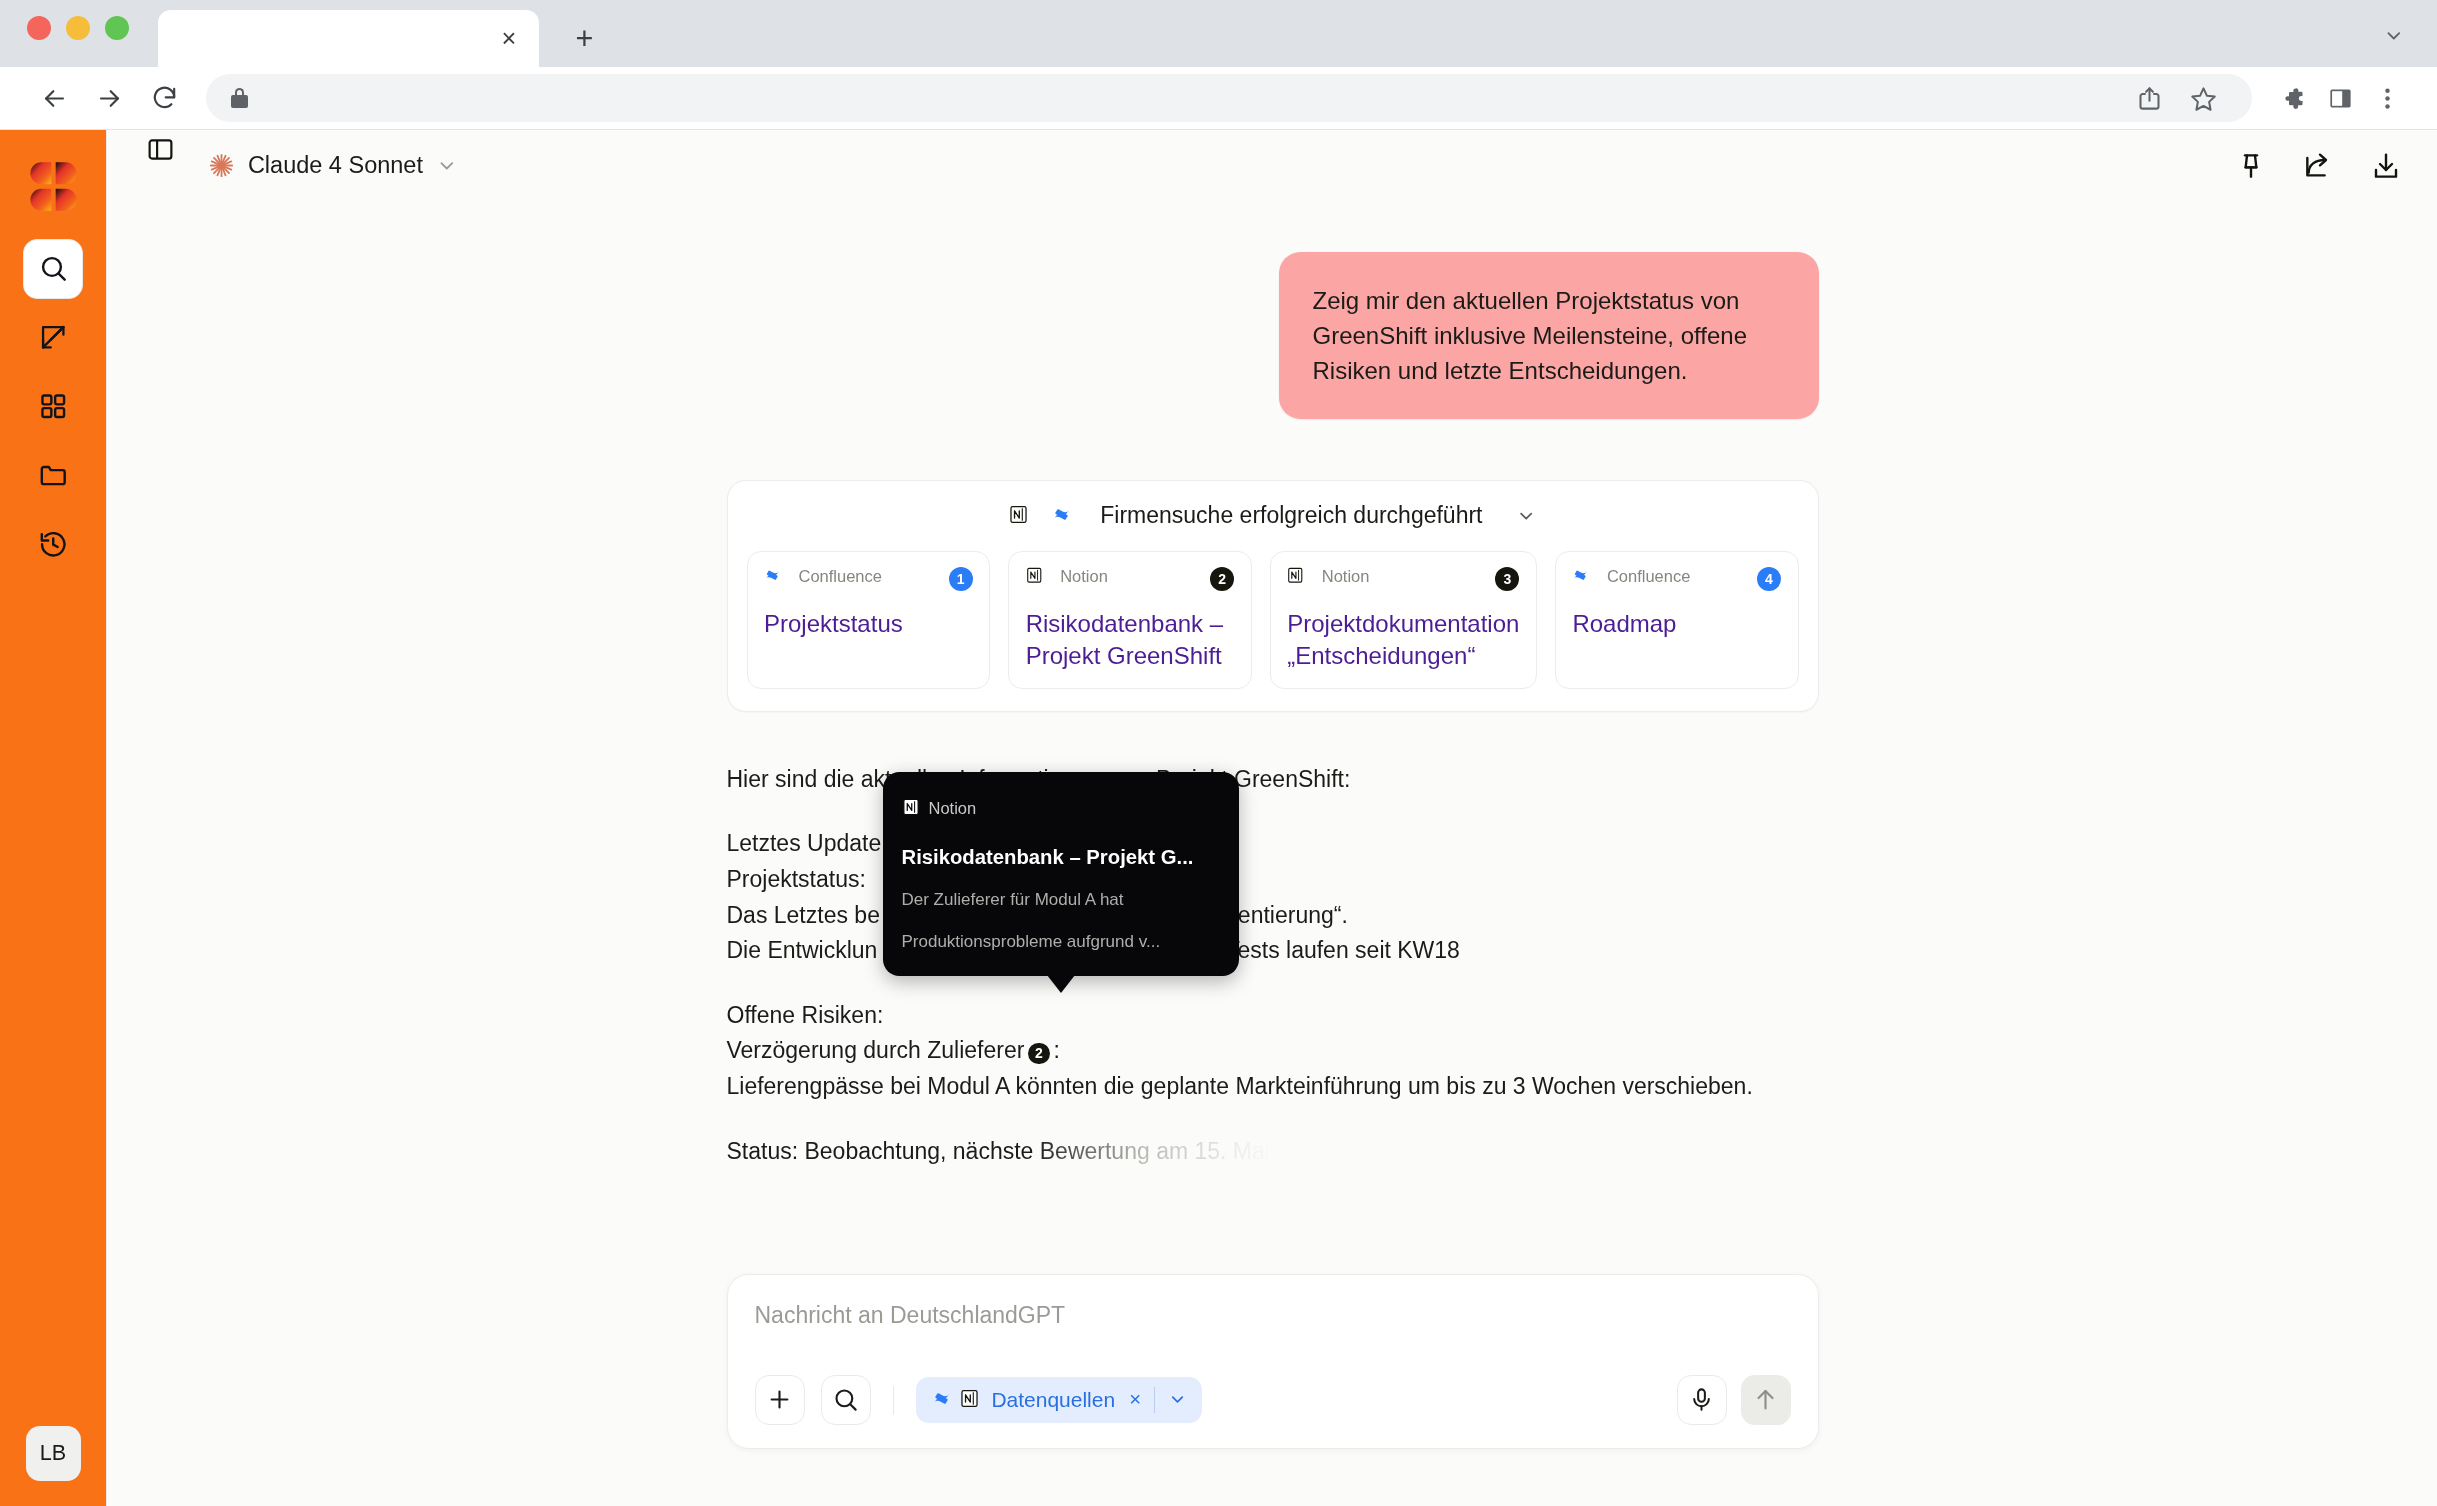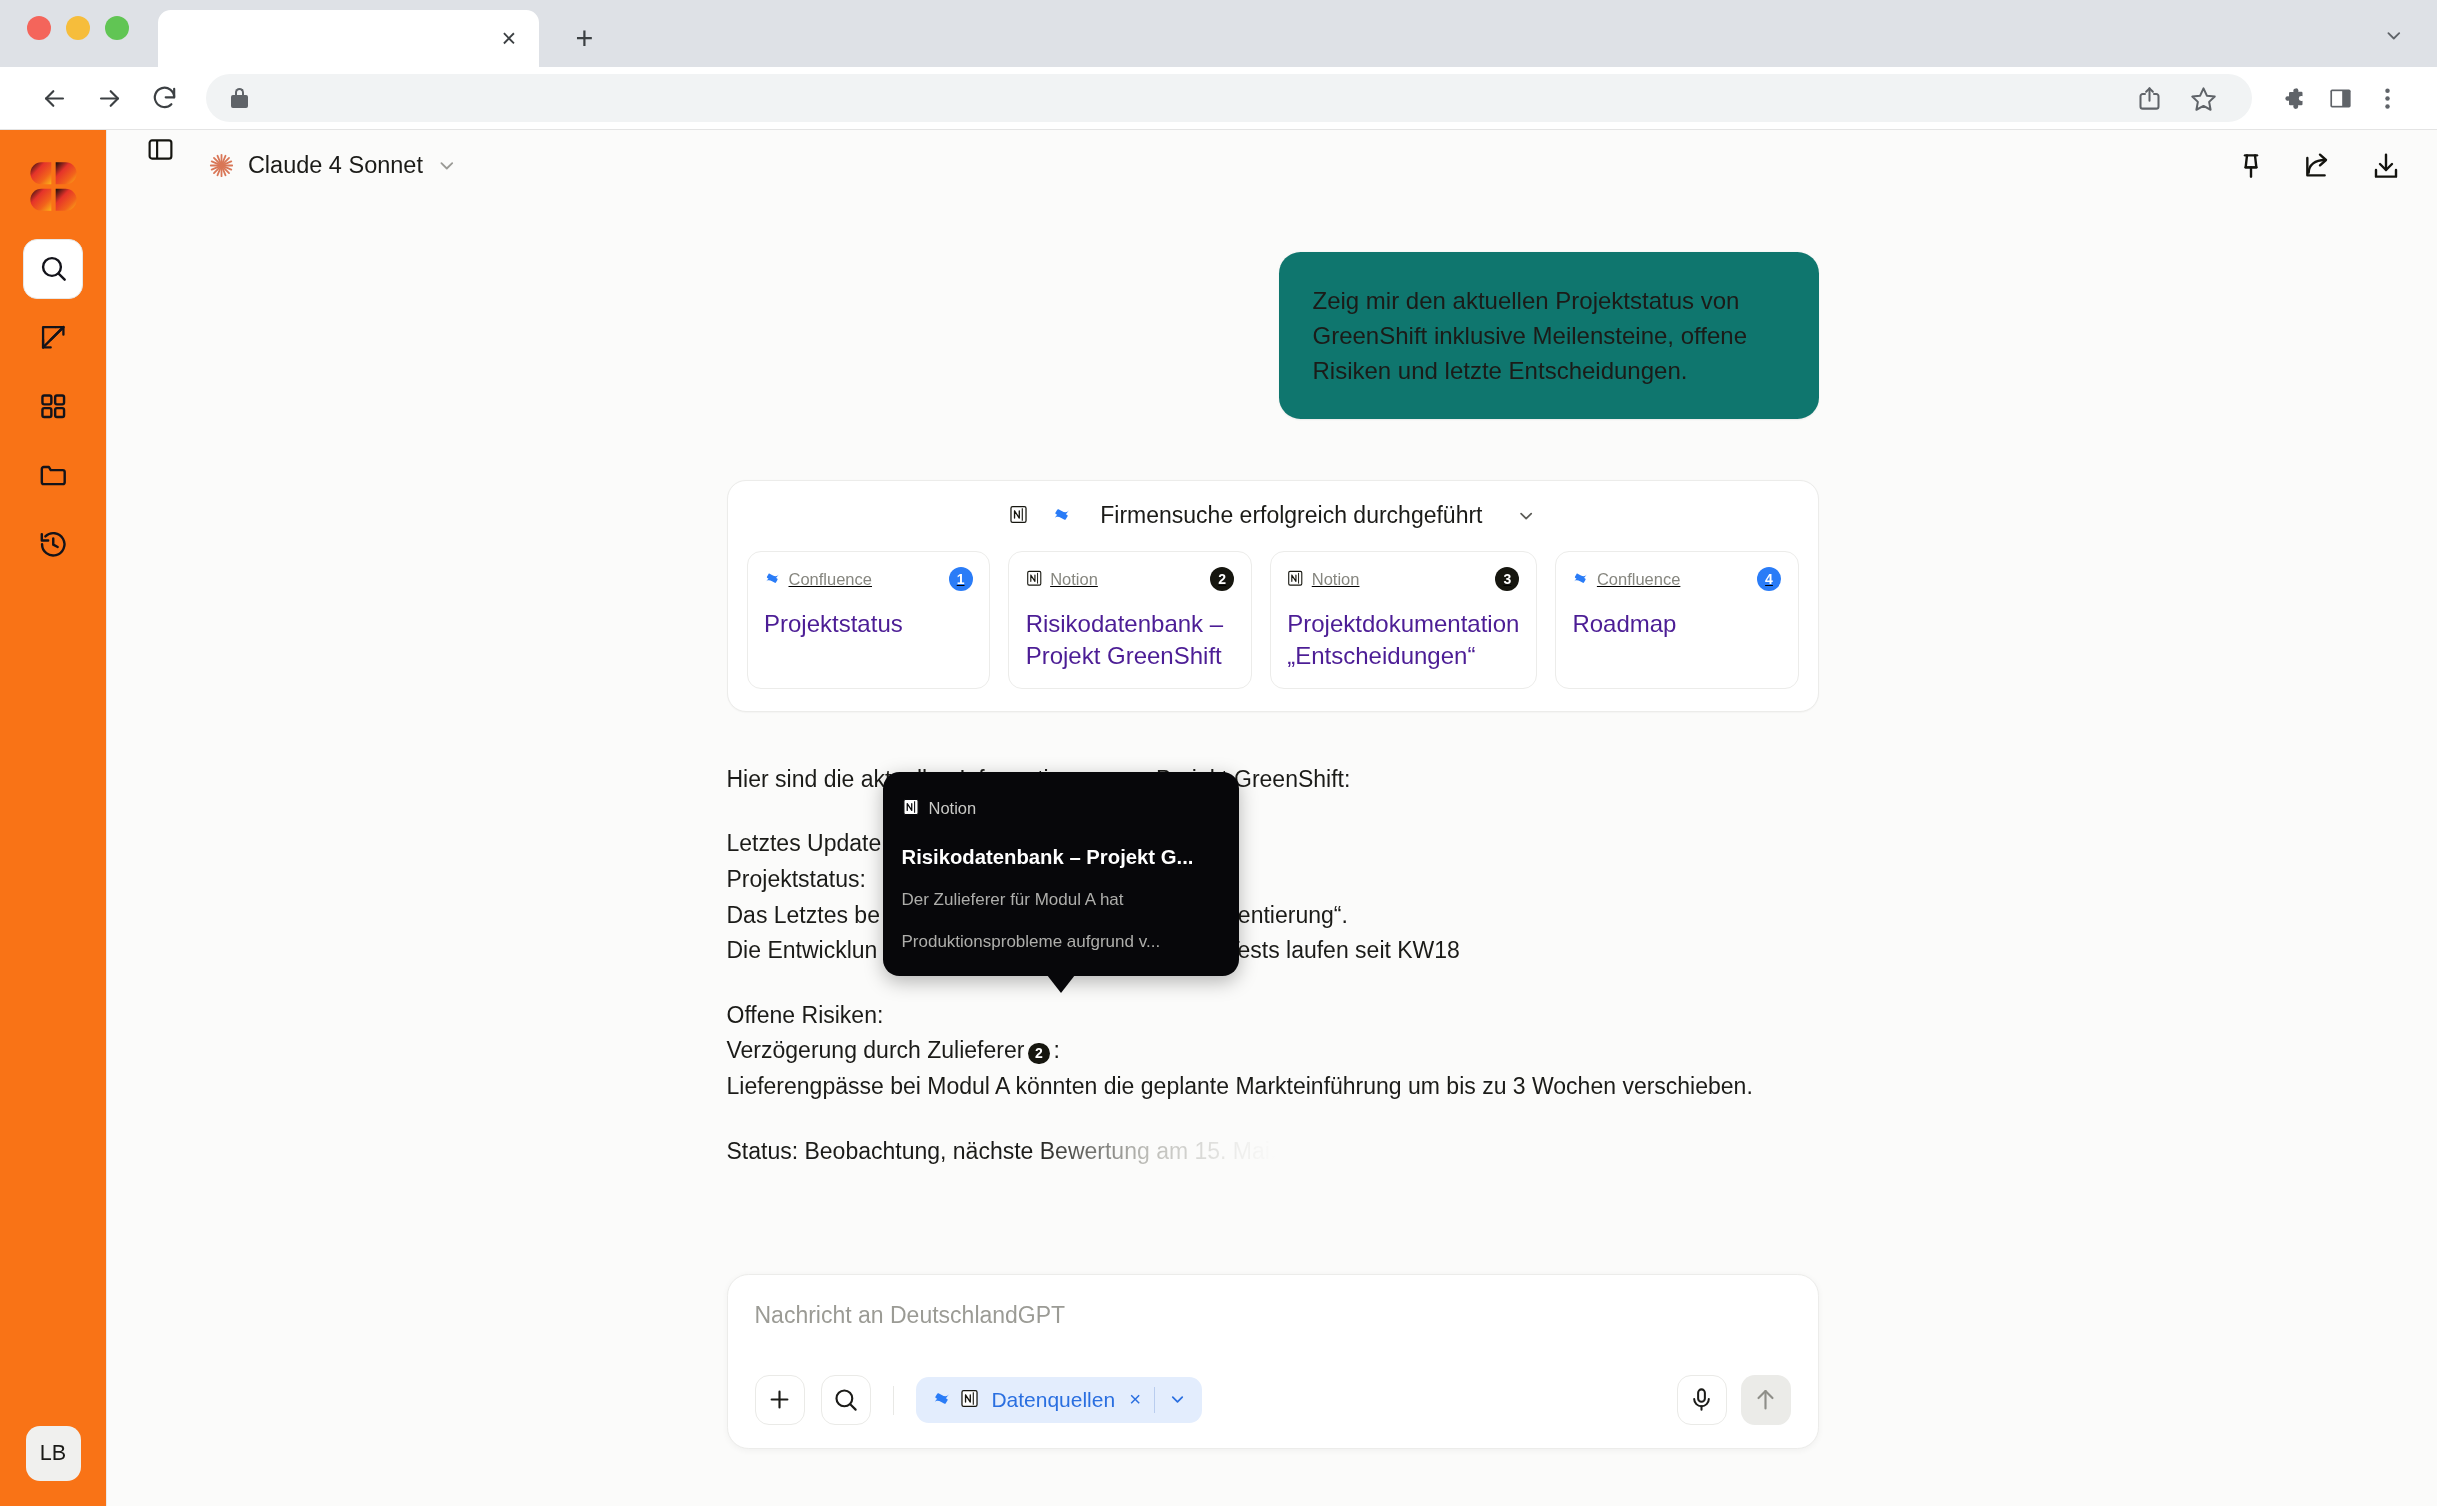--- a/index.html
+++ b/index.html
@@ -96,21 +96,21 @@
   .model-chev { width: 21.6px; height: 21.6px; color: #9a9a95; }
   .head-right { margin-left: auto; display: flex; align-items: center; gap: 30.5px; }
   .head-icon { width: 37px; height: 37px; display: flex; align-items: center; justify-content: center; cursor: pointer; color: #14140f; }
   .head-icon svg { width: 32px; height: 32px; }
 
   
   .thread { flex: 1; overflow: hidden; position: relative; }
   .thread-inner { width: 1092px; margin: 0 auto; padding-top: 51px; position: relative; }
 
   .user-bubble {
-    margin-left: auto; max-width: 540px; background: #0f766e;
+    margin-left: auto; max-width: 540px; background: #fca5a5;
     border-radius: 21.6px; padding: 30.5px 34px;
     font-size: 24px; line-height: 1.47; color: #1b1b18;
     box-shadow: 0 0.6px 1.9px rgba(0,0,0,0.07);
   }
 
   .tool-card {
     margin-top: 61px; background: #ffffff; border: 0.6px solid #ececea;
     border-radius: 19px; padding: 21.6px 19px 21.6px;
     box-shadow: 0 0.6px 1.3px rgba(0,0,0,0.03);
   }
@@ -120,21 +120,21 @@
   }
   .tool-head-title { font-size: 23px; color: #1b1b18; margin: 0 9px 0 5.1px; }
   .tool-head-chev { width: 20.3px; height: 20.3px; color: #5b5b56; }
 
   .src-grid { display: flex; gap: 18px; }
   .src-card {
     flex: 1; background: #ffffff; border: 0.6px solid #ececea;
     border-radius: 14px; padding: 15.2px 16.5px 16.5px; min-height: 127px;
     cursor: pointer; position: relative;
   }
-  .src-top { display: flex; align-items: center; gap: 8px; margin-bottom: 16.5px; text-decoration: underline; }
+  .src-top { display: flex; gap: 18px; margin-bottom: 16.5px; }
   .src-provider { font-size: 16.5px; color: #86867f; }
   .src-badge {
     margin-left: auto; width: 24px; height: 24px; border-radius: 50%;
     display: flex; align-items: center; justify-content: center;
     font-size: 14px; color: #ffffff; font-weight: 600;
   }
   .src-badge.blue { background: #2a7cf7; }
   .src-badge.black { background: #16160f; }
   .src-title { font-size: 24px; line-height: 1.33; color: #4c1d95; }
 

